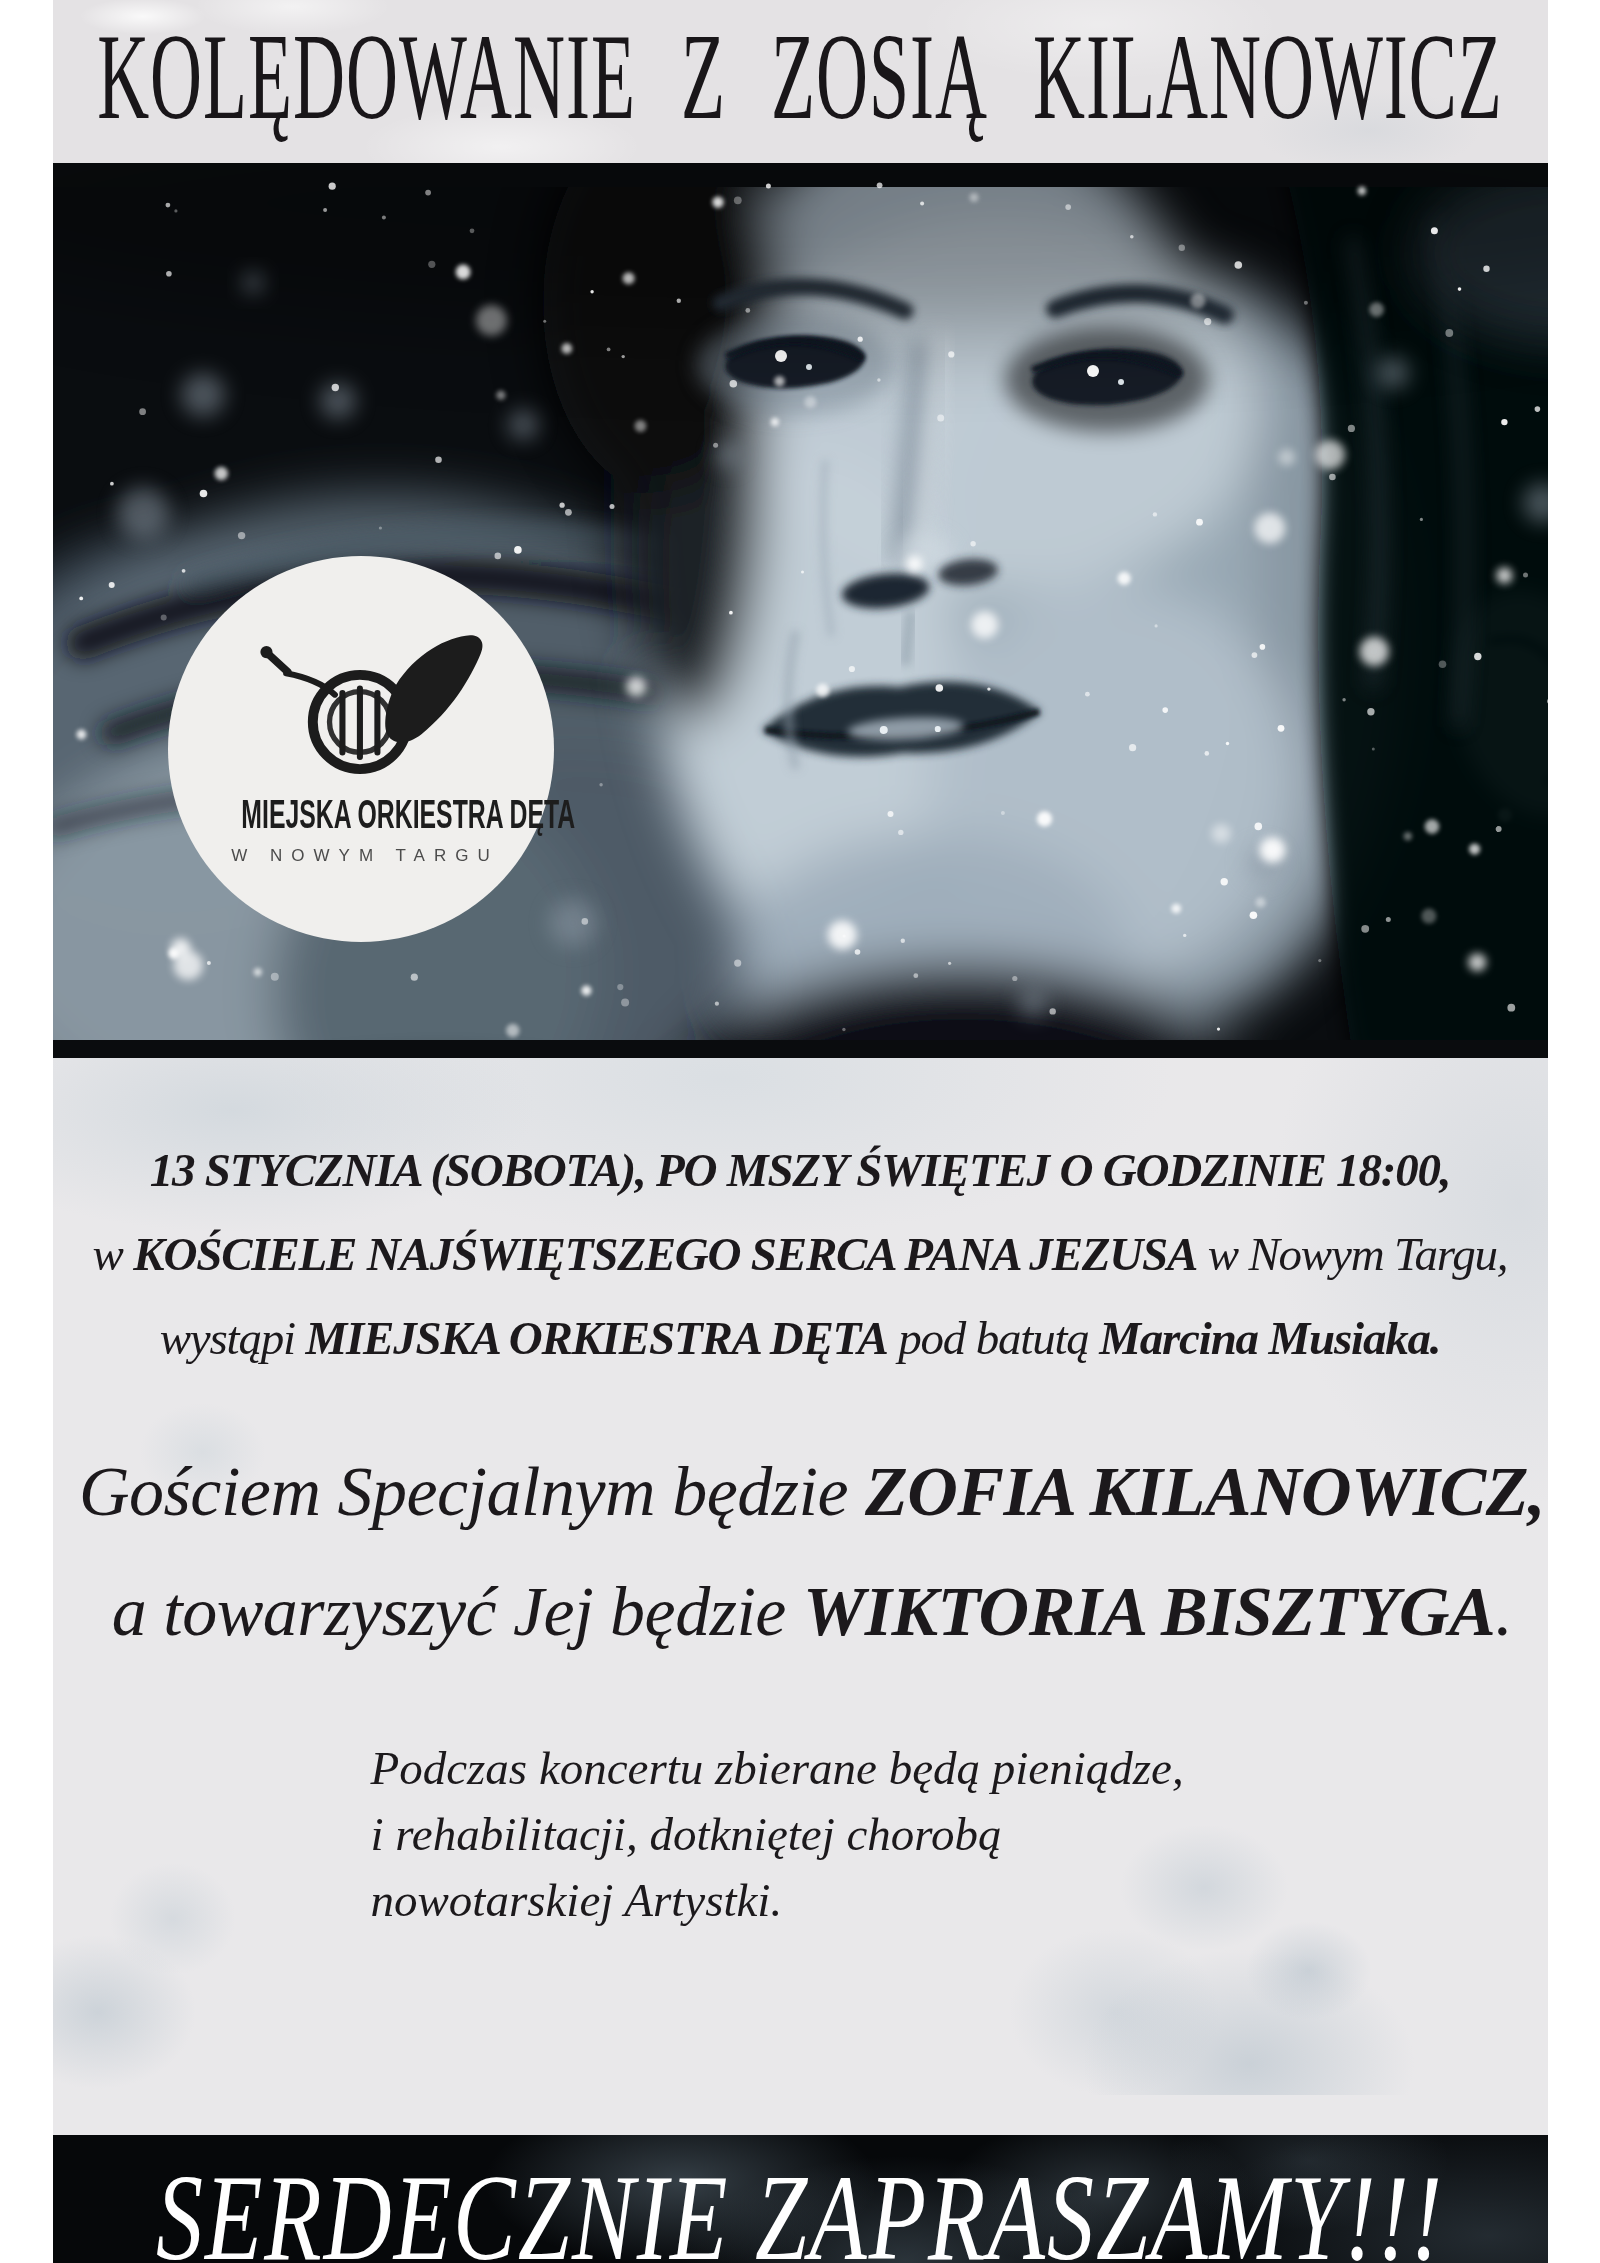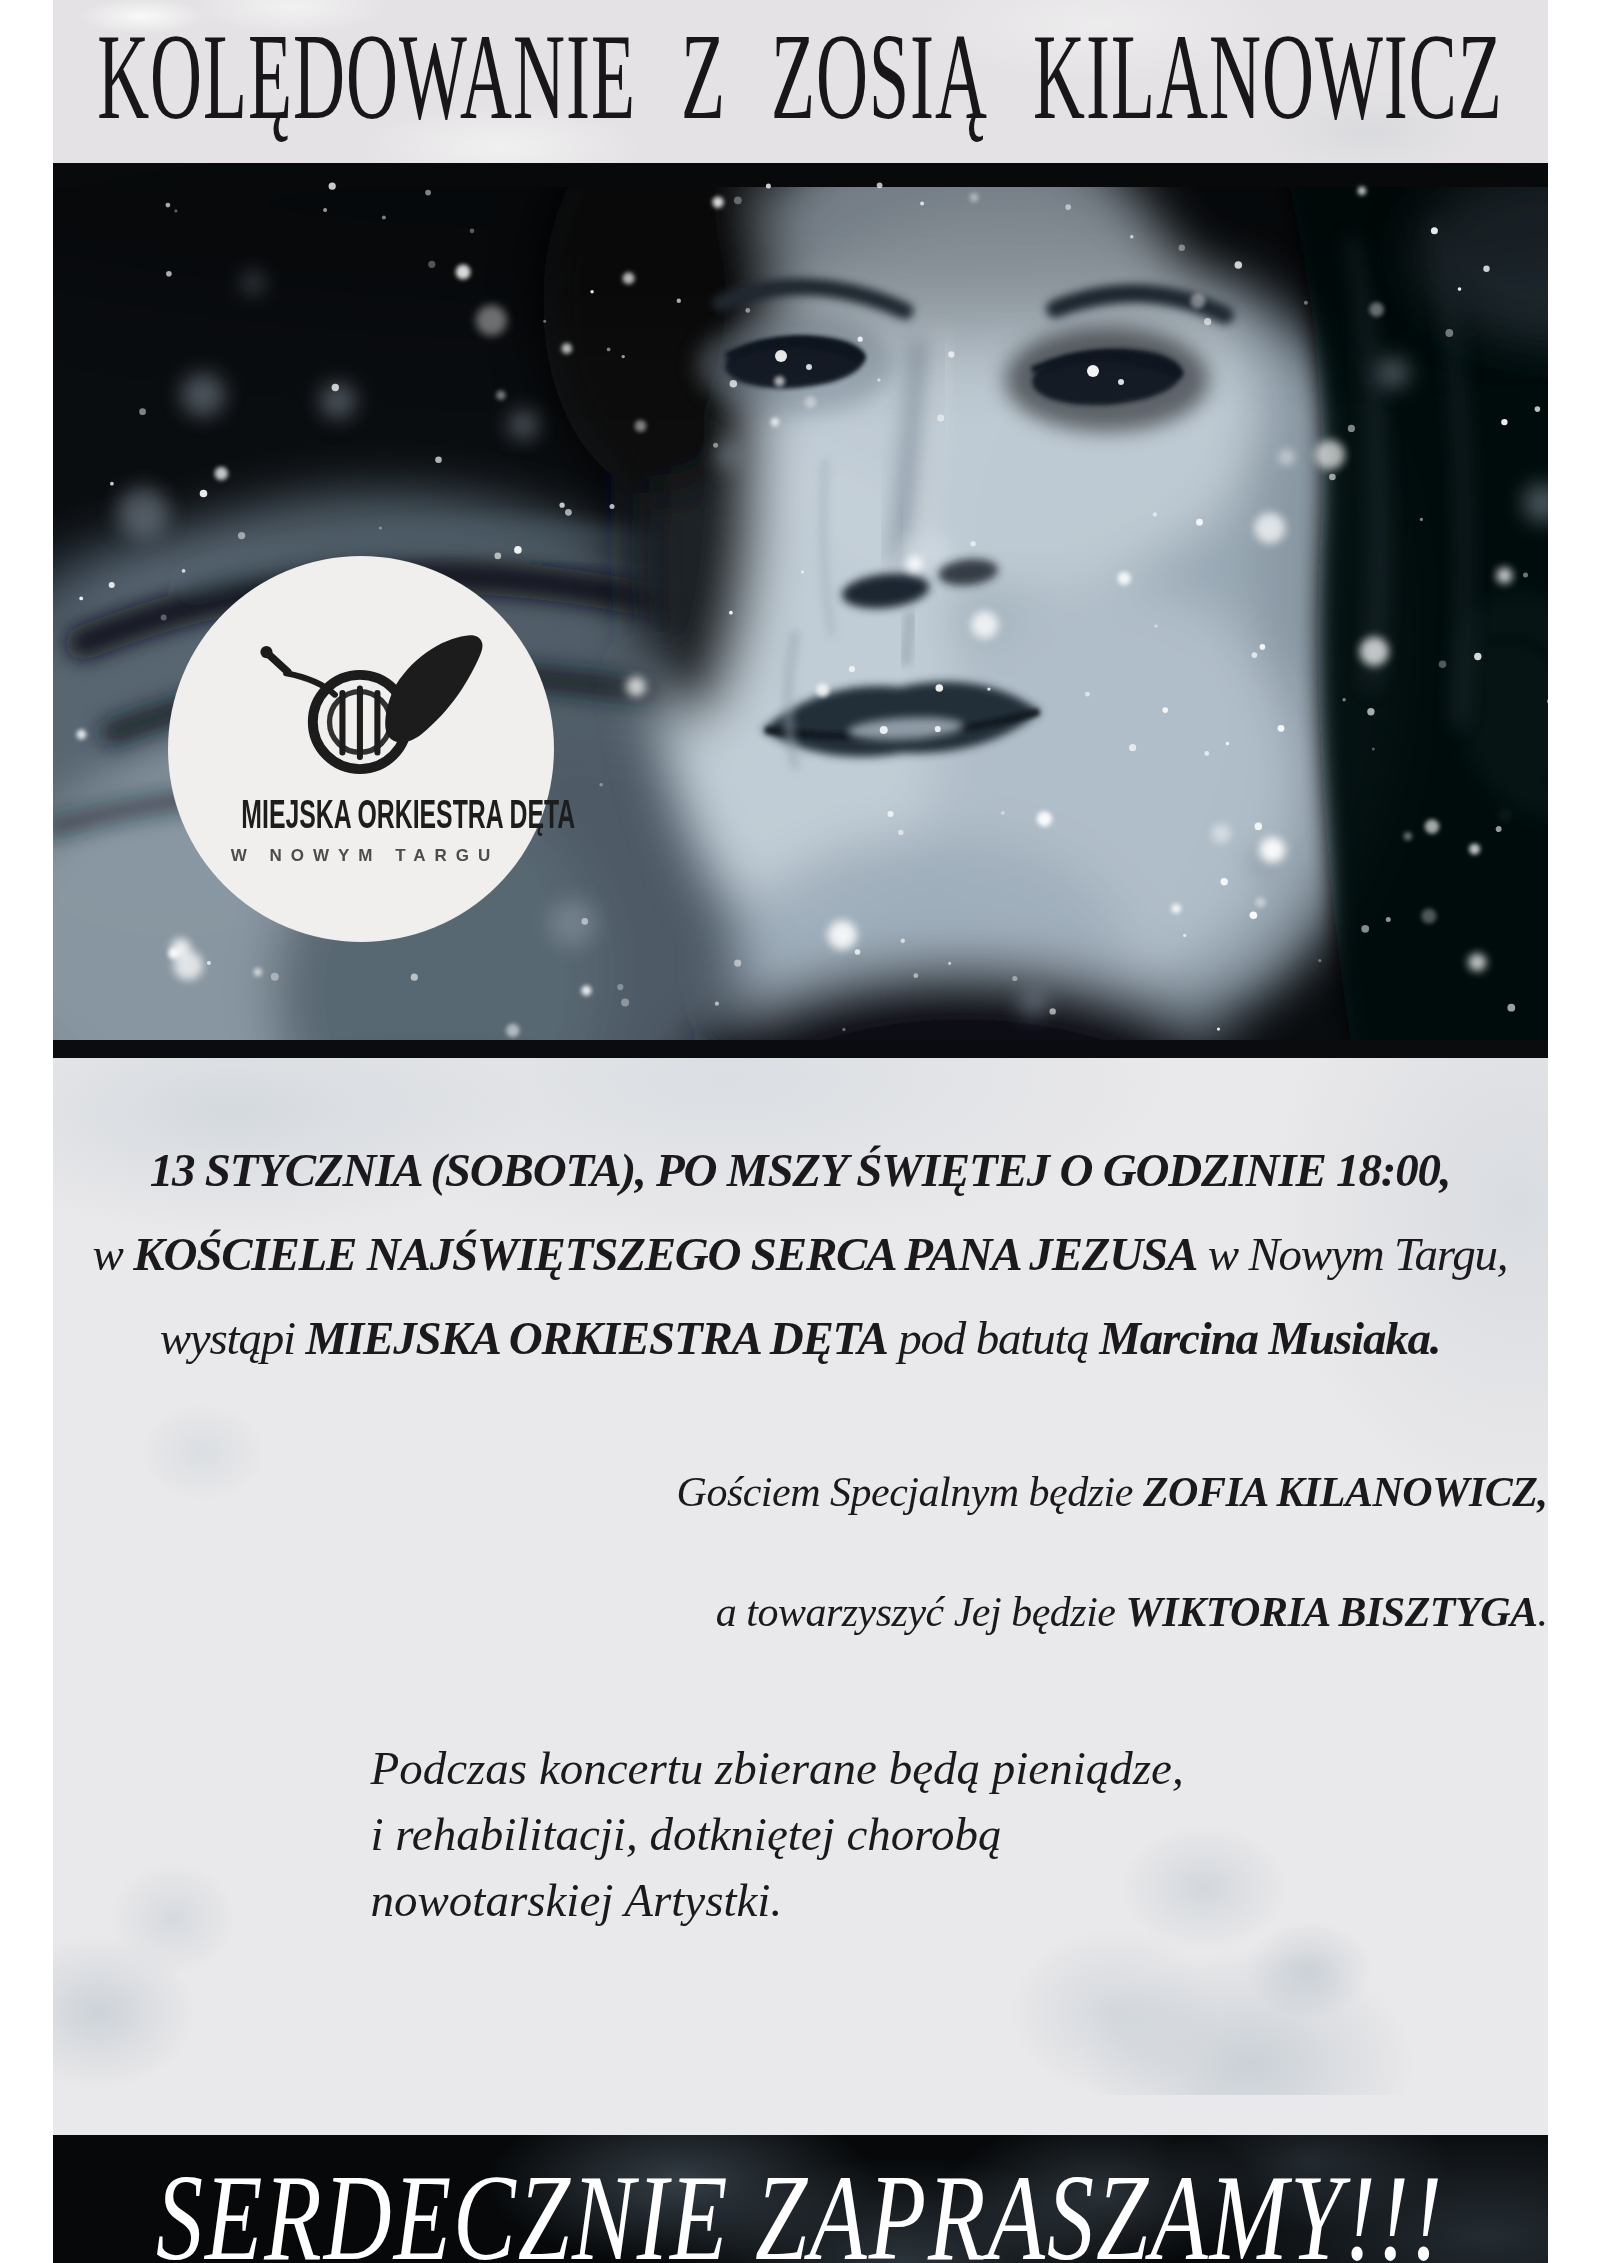--- a/index.html
+++ b/index.html
@@ -32,21 +32,21 @@
     background:#f0efed;
   }
   .logo-badge svg{position:absolute;left:48px;top:52px;width:300px;height:190px;}
   .logo-name{
     position:absolute;left:0;right:0;top:236px;text-align:center;white-space:nowrap;
     font-family:"Liberation Sans",sans-serif;font-size:40px;font-weight:600;color:#1d1d1d;
     transform:scaleX(.62);
   }
   .logo-sub{
     position:absolute;left:0;right:0;top:290px;text-align:center;white-space:nowrap;
-    font-family:"Liberation Sans",sans-serif;font-size:17px;font-weight:700;color:#4c4c4c;
+    font-family:"Liberation Sans",sans-serif;font-size:17px;font-weight:400;color:#4c4c4c;
     letter-spacing:9px;padding-left:9px;box-sizing:border-box;
   }
   
   .body-sec{
     position:relative;height:1037px;color:#1c191c;
     background:
       radial-gradient(420px 170px at 12% 5%, rgba(198,208,215,.6), transparent 72%),
       radial-gradient(620px 220px at 45% 2%, rgba(206,215,221,.55), transparent 72%),
       radial-gradient(340px 420px at 98% 14%, rgba(186,198,207,.35), transparent 72%),
       radial-gradient(90px 70px at 10% 38%, rgba(196,207,214,.4), transparent 70%),
@@ -56,22 +56,22 @@
       radial-gradient(150px 120px at 71% 92%, rgba(172,187,198,.35), transparent 70%),
       radial-gradient(140px 110px at 3% 92%, rgba(170,185,196,.45), transparent 70%),
       radial-gradient(90px 80px at 8% 83%, rgba(178,192,202,.35), transparent 70%),
       #e9e8ea;
   }
   .p-event{
     margin:0;padding-top:70px;text-align:center;
     font-size:47px;line-height:84px;letter-spacing:-1.2px;font-weight:400;
   }
   .p-guests{
-    margin:52px 0 0 0;text-align:right;
-    font-size:42px;line-height:120px;letter-spacing:-0.5px;font-weight:400;padding-left:24px;
+    margin:52px 0 0 0;text-align:center;
+    font-size:70px;line-height:120px;letter-spacing:-0.5px;font-weight:400;padding-left:24px;
   }
   .p-fund{
     margin:63px 0 0 318px;text-align:left;
     font-size:47px;line-height:66px;font-weight:400;
   }
   .ln{display:block;font-style:italic;}
   strong{font-weight:700;}
   
   .footer-bar{
     position:relative;height:168px;

